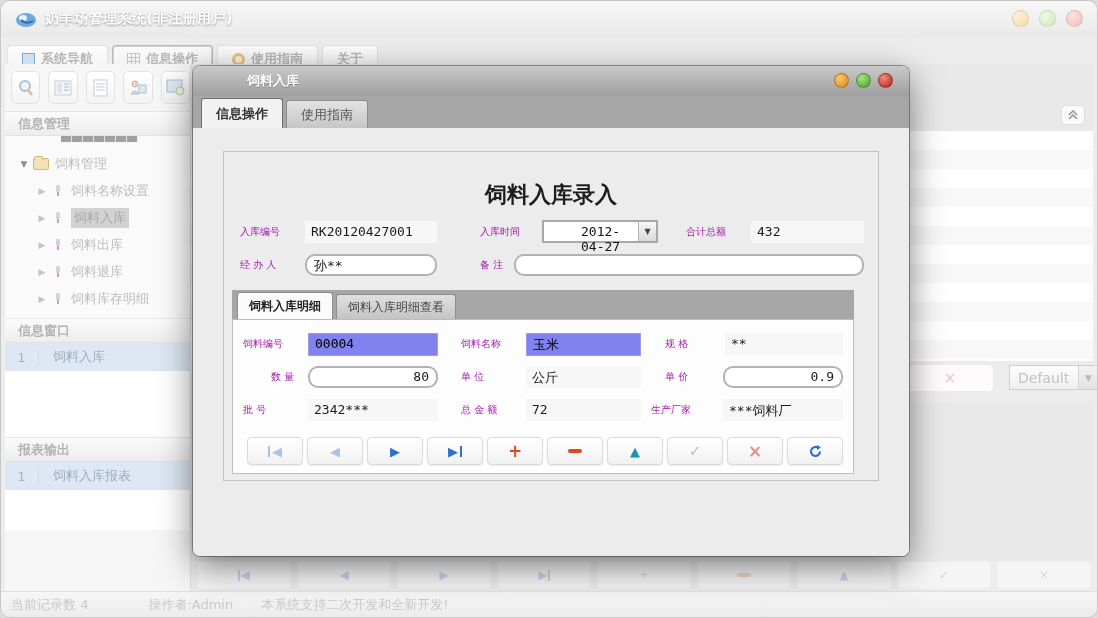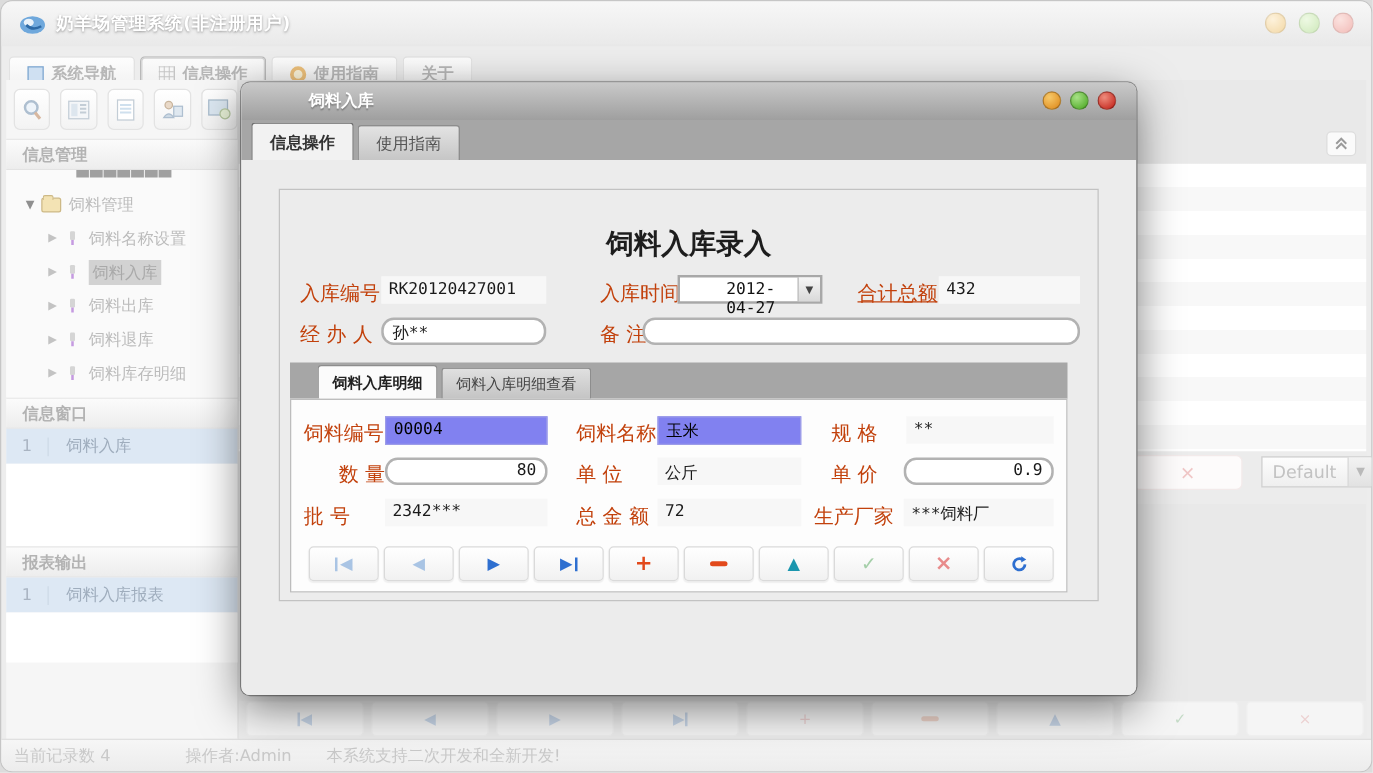--- a/index.html
+++ b/index.html
@@ -100,36 +100,36 @@
   .dtab { height:28px; padding:0 14px; display:flex; align-items:center; font-size:13px;
           border:1px solid #8d8d8d; border-bottom:none; border-radius:3px 3px 0 0;
           background:linear-gradient(#e3e3e3,#c6c6c6); color:#555; }
   .dtab.active { background:#f2f2f2; font-weight:bold; color:#333; border-color:#6f6f6f; height:30px; }
   .dlg-body { position:absolute; left:0; right:0; top:62px; bottom:0; background:#ececec; }
 
   .groupbox { position:absolute; left:30px; top:23px; width:656px; height:330px;
               border:1px solid #c2c2c2; background:#ececec; }
   .form-title { position:absolute; left:0; right:0; top:28px; text-align:center;
                 font-size:22px; font-weight:bold; color:#1d1d1d; }
-  .flabel { position:absolute; font-size:16px; color:#c2410c; white-space:nowrap; }
+  .flabel { position:absolute; font-size:10px; color:#a21caf; white-space:nowrap; }
   .flat { position:absolute; height:22px; background:#f7f7f7; border:1px solid #ededed;
           font-family:"DejaVu Sans Mono",monospace; font-size:13px; color:#1a1a1a; padding:2px 5px; }
   .flat.noborder { border-color:transparent; }
   .rinput { position:absolute; height:22px; background:#ffffff; border:2px solid #b2b2b2; border-radius:10px;
             font-family:"DejaVu Sans Mono",monospace; font-size:13px; color:#1a1a1a; padding:1px 7px; }
   .rinput.num { text-align:right; }
   .combo { position:absolute; height:23px; border:2px solid #a8a8a8; background:#fff; display:flex; }
   .combo .cval { flex:1; font-family:"DejaVu Sans Mono",monospace; font-size:13px; color:#111; padding:2px 4px; }
   .combo .carr { width:18px; background:linear-gradient(#f6f6f6,#d9d9d9); border-left:1px solid #b5b5b5;
                  color:#444; font-size:8px; display:flex; align-items:center; justify-content:center; }
   .purple { position:absolute; height:23px; background:#8181f0; border:1px solid #9c9ce8;
             font-family:"DejaVu Sans Mono",monospace; font-size:13px; color:#000; padding:2px 6px; }
 
   .subtabs { position:absolute; left:38px; top:220px; width:620px; height:29px; background:#a6a6a6;
-             display:flex; align-items:flex-end; padding-left:22px; gap:3px; }
+             display:flex; align-items:flex-end; padding-left:5px; gap:3px; }
   .stab { height:25px; padding:0 11px; display:flex; align-items:center; font-size:12px;
           border:1px solid #8d8d8d; border-bottom:none; border-radius:3px 3px 0 0;
           background:linear-gradient(#e0e0e0,#c4c4c4); color:#444; }
   .stab.active { background:#fbfbfb; font-weight:bold; color:#222; height:27px; }
   .subpanel { position:absolute; left:38px; top:249px; width:620px; height:151px;
               background:#fdfdfd; border:1px solid #bdbdbd; }
 
   .navrow { position:absolute; left:14px; top:117px; display:flex; gap:4px; }
   .navbtn { width:56px; height:28px; border:1px solid #dadada; border-radius:4px;
             background:linear-gradient(#ffffff,#f1f1f1); box-shadow:0 1px 1px rgba(0,0,0,.06);
@@ -372,21 +372,21 @@
 
         <div class="flabel" style="left:16px; top:73px;">入库编号</div>
         <div class="flat noborder" style="left:81px; top:69px; width:132px;">RK20120427001</div>
         <div class="flabel" style="left:256px; top:73px;">入库时间</div>
         <div class="combo" style="left:318px; top:68px; width:116px;padding-left:33px;">
           <span class="cval">2012-04-27</span>
           <span class="carr">
               <span>▼</span>
             </span>
         </div>
-        <div class="flabel" style="left:462px; top:73px;text-decoration:underline;">合计总额</div>
+        <div class="flabel" style="left:462px; top:73px;">合计总额</div>
         <div class="flat noborder" style="left:527px; top:69px; width:113px;">432</div>
 
         <div class="flabel" style="left:16px; top:106px;">经 办 人</div>
         <div class="rinput" style="left:81px; top:102px; width:132px;">孙**</div>
         <div class="flabel" style="left:256px; top:106px;">备 注</div>
         <div class="rinput" style="left:290px; top:102px; width:350px;"></div>
 
         <div class="subtabs" style="left:8px; top:138px; width:622px;">
           <div class="stab active">
               <span>饲料入库明细</span>

